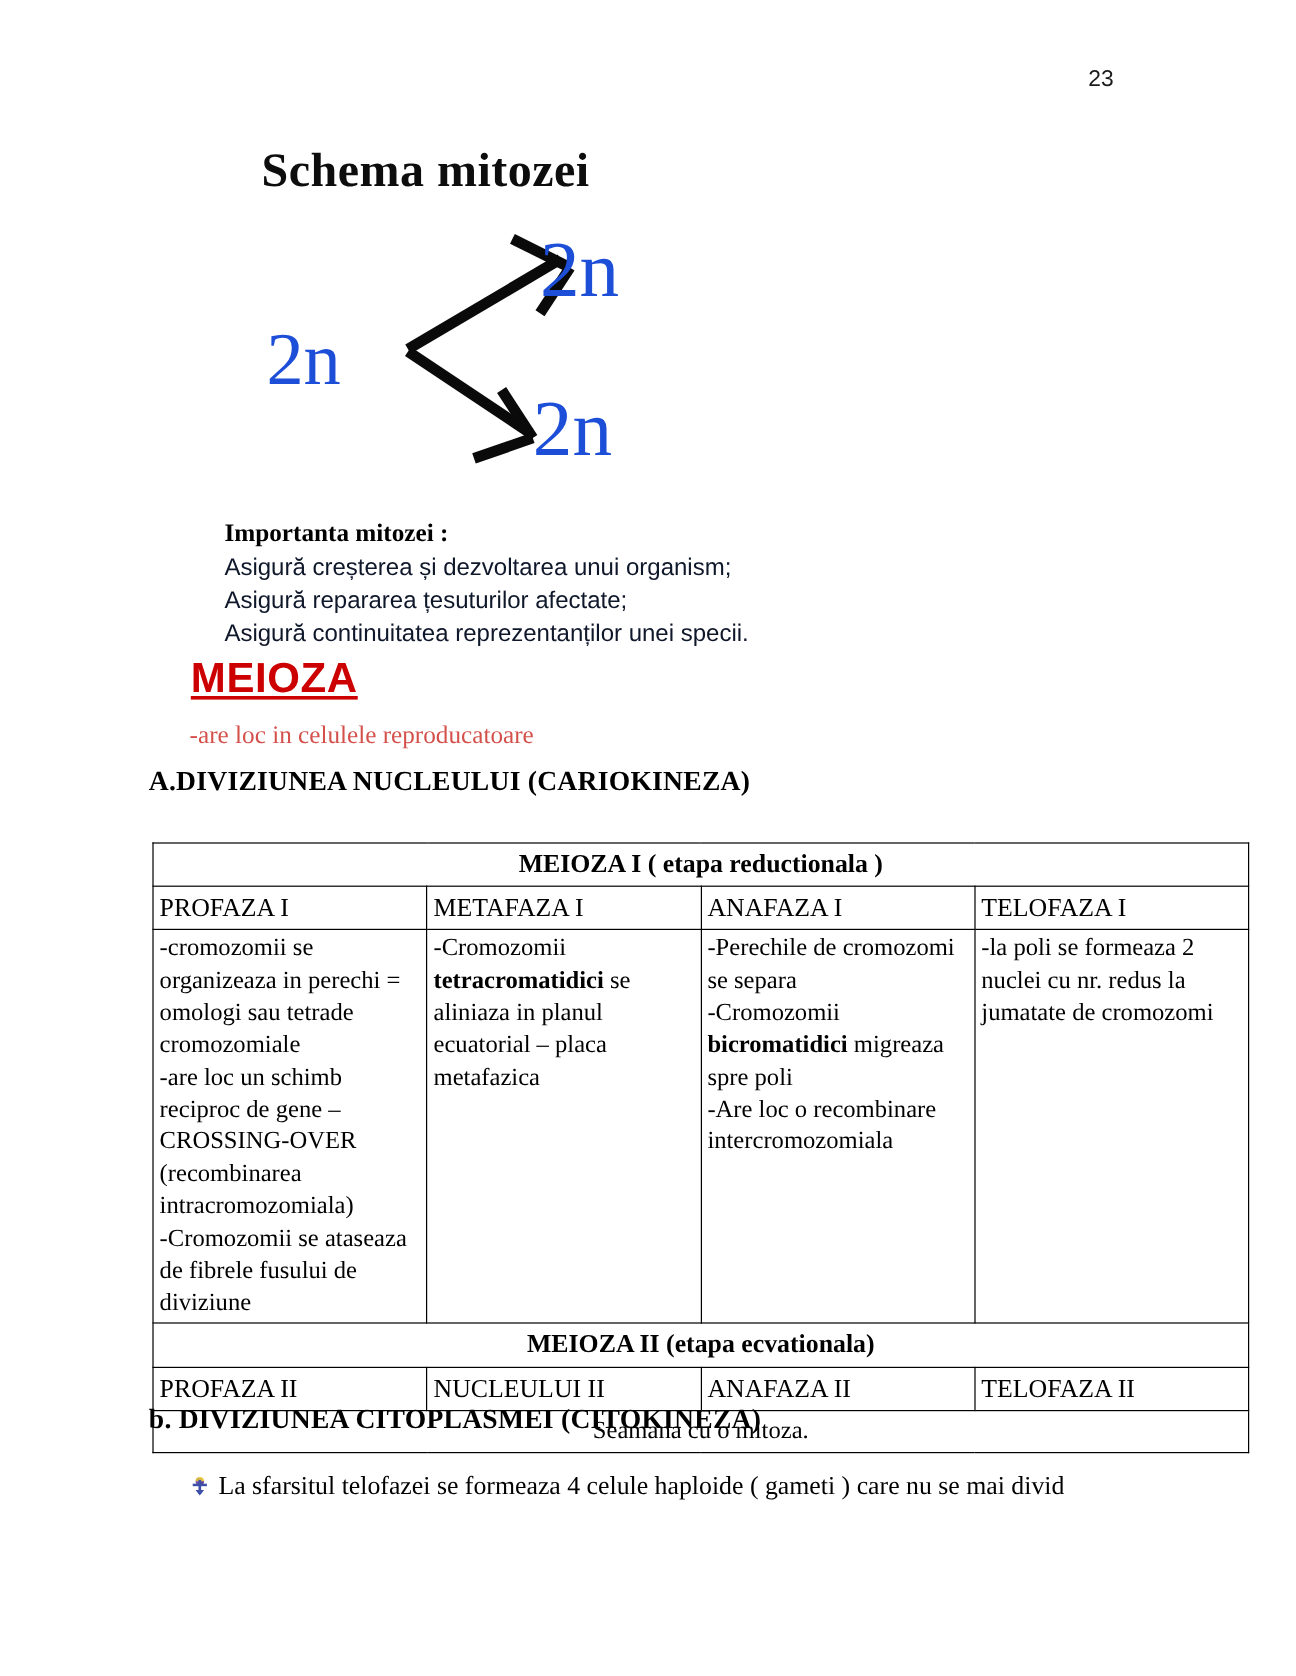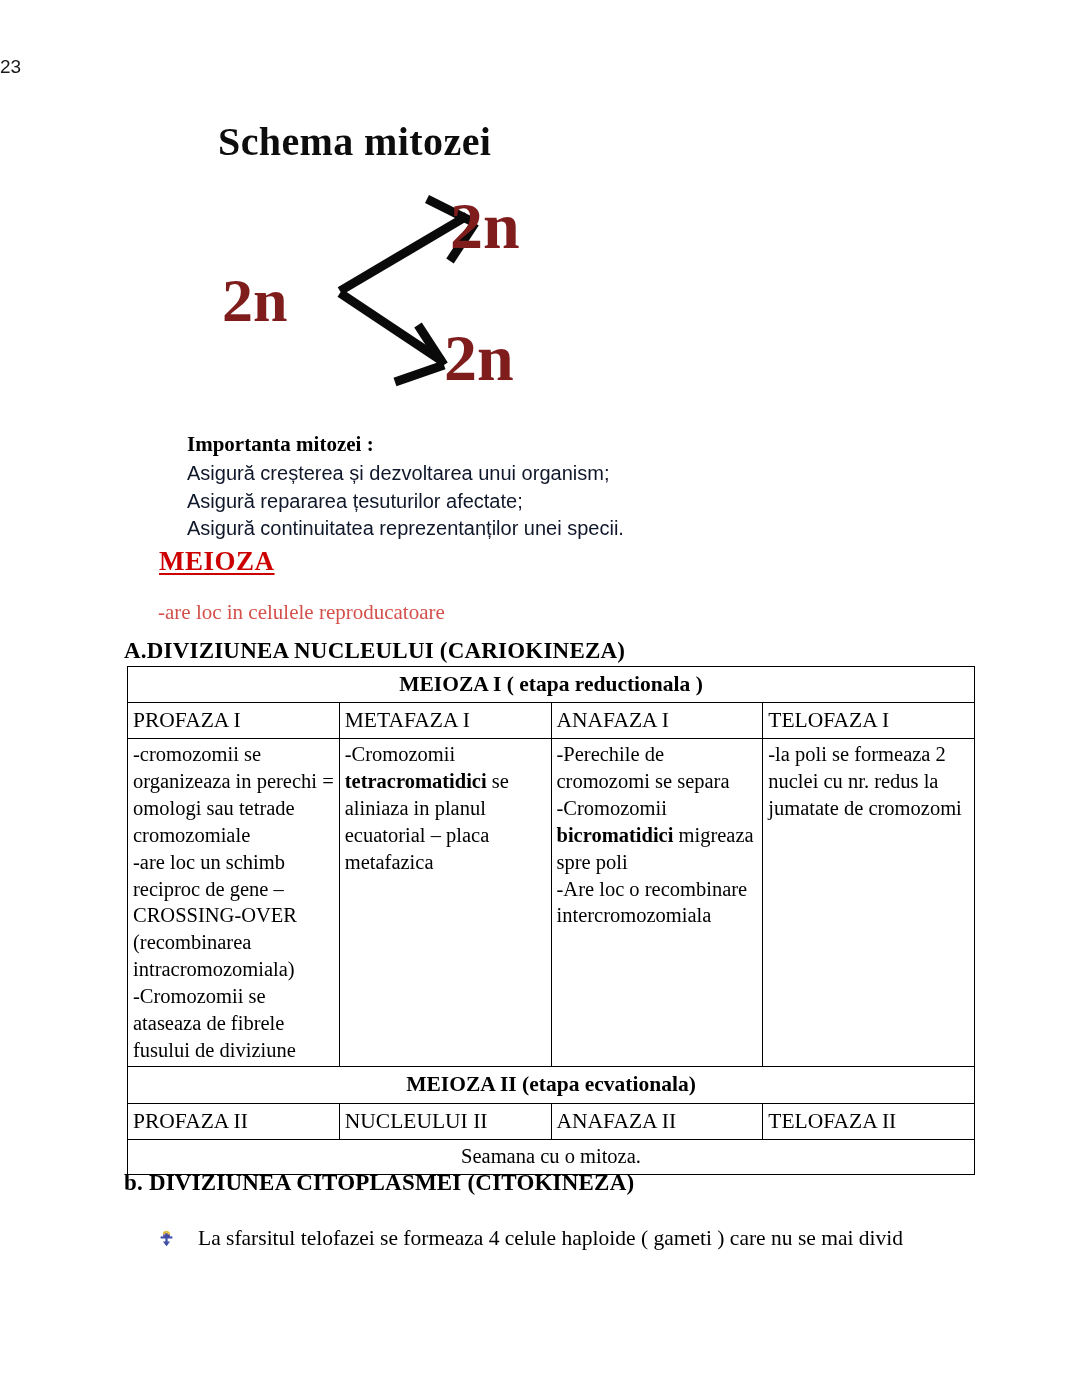--- a/index.html
+++ b/index.html
@@ -22,21 +22,21 @@
     height: 1397px;
     background: #ffffff;
   }
 
   
   .page-number {
     position: absolute;
     top: 56px;
     left: 0;
     width: 928px;
-    text-align: left;
+    text-align: right;
     font-family: "Liberation Sans", sans-serif;
     font-size: 19px;
     color: #1b1b1b;
   }
 
   
   .schema-block {
     position: absolute;
     top: 118px;
     left: 218px;
@@ -57,22 +57,22 @@
     margin-left: 4px;
   }
   .schema-diagram svg {
     position: absolute;
     top: 0;
     left: 0;
   }
   .dip {
     position: absolute;
     font-family: "Liberation Serif", serif;
-    font-weight: bold;
-    color: #7f1d1d;
+    font-weight: normal;
+    color: #1d4ed8;
     line-height: 1;
   }
   .dip-source {
     left: 0px;
     top: 86px;
     font-size: 62px;
   }
   .dip-top {
     left: 228px;
     top: 10px;
@@ -102,23 +102,23 @@
     font-size: 20px;
     line-height: 1.38;
     color: #0f172a;
   }
 
   
   .meioza-heading {
     position: absolute;
     top: 546px;
     left: 159px;
-    font-family: Liberation Serif, serif;
-    font-weight: bold;
-    font-size: 27px;
+    font-family: Liberation Sans, sans-serif;
+    font-weight: bold;
+    font-size: 35px;
     letter-spacing: 0.5px;
     text-decoration: underline;
     text-underline-offset: 3px;
     text-align: center;
   }
   .meioza-note {
     position: absolute;
     top: 600px;
     left: 158px;
     font-family: "Liberation Serif", serif;
@@ -132,23 +132,23 @@
     left: 124px;
     font-family: "Liberation Serif", serif;
     font-weight: bold;
     font-size: 23px;
     letter-spacing: 0.2px;
   }
 
   
   .meioza-table {
     position: absolute;
-    top: 666px;
+    top: 702px;
     left: 127px;
-    width: 848px;
+    width: 914px;
     border-collapse: collapse;
     table-layout: fixed;
   }
   .meioza-table td {
     border: 1.6px solid #000000;
     padding: 2px 5px 3px 5px;
     font-family: "Liberation Serif", serif;
     font-size: 20.5px;
     line-height: 1.31;
     vertical-align: top;
@@ -188,21 +188,20 @@
     font-size: 23px;
     letter-spacing: 0.2px;
   }
   .bullet-row {
     position: absolute;
     top: 1225px;
     left: 158px;
     width: 800px;
     display: flex;
     align-items: flex-start;
-    gap: 16px;
   }
   .bullet-marker {
     width: 24px;
     flex: 0 0 24px;
     position: relative;
     top: 5px;
   }
   .bullet-text {
     font-family: "Liberation Serif", serif;
     font-size: 21.5px;

